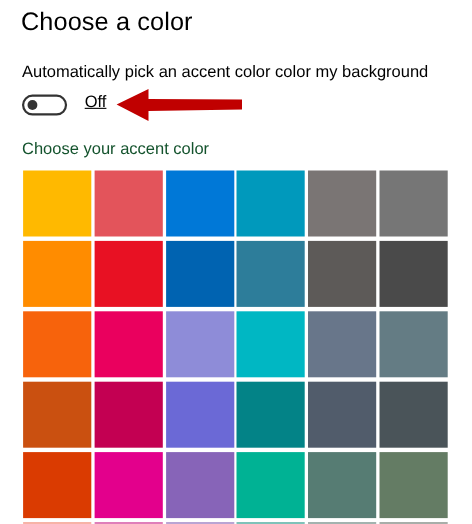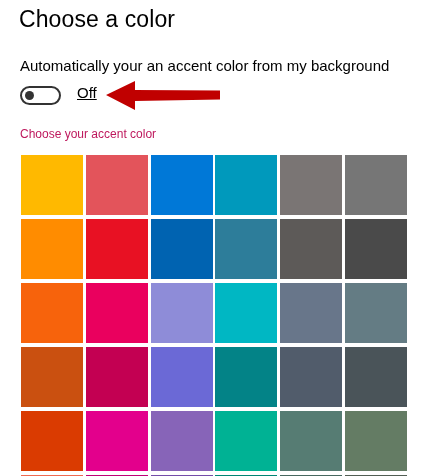--- a/index.html
+++ b/index.html
@@ -94,22 +94,22 @@
     width: 118px;
     height: 34px;
     pointer-events: none;
   }
 
   
   #accent-section-label {
     position: absolute;
     left: 20px;
     top: 127px;
-    font-size: 12px;
-    color: #be185d;
+    font-size: 15px;
+    color: #14532d;
     white-space: nowrap;
   }
 
   #accent-color-grid {
     position: absolute;
     left: 21px;
     top: 155px;
     width: 386px;
   }
   .swatch-row {
@@ -130,21 +130,21 @@
     margin-right: 0;
   }
 </style>
 </head>
 <body>
 
 <div id="panel">
 
   <div id="page-title">Choose a color</div>
 
-  <div id="auto-accent-label">Automatically your an accent color from my background</div>
+  <div id="auto-accent-label">Automatically pick an accent color color my background</div>
 
   <div id="auto-accent-toggle-row">
     <div id="auto-accent-toggle">
       <div id="toggle-knob"></div>
     </div>
     <div id="auto-accent-state">Off</div>
   </div>
 
   <svg id="annotation-arrow" viewBox="0 0 118 34" xmlns="http://www.w3.org/2000/svg">
     <polygon points="2,17 31,3 31,12 116,12.5 116,21.5 31,23 31,32" fill="#C00000"></polygon>

